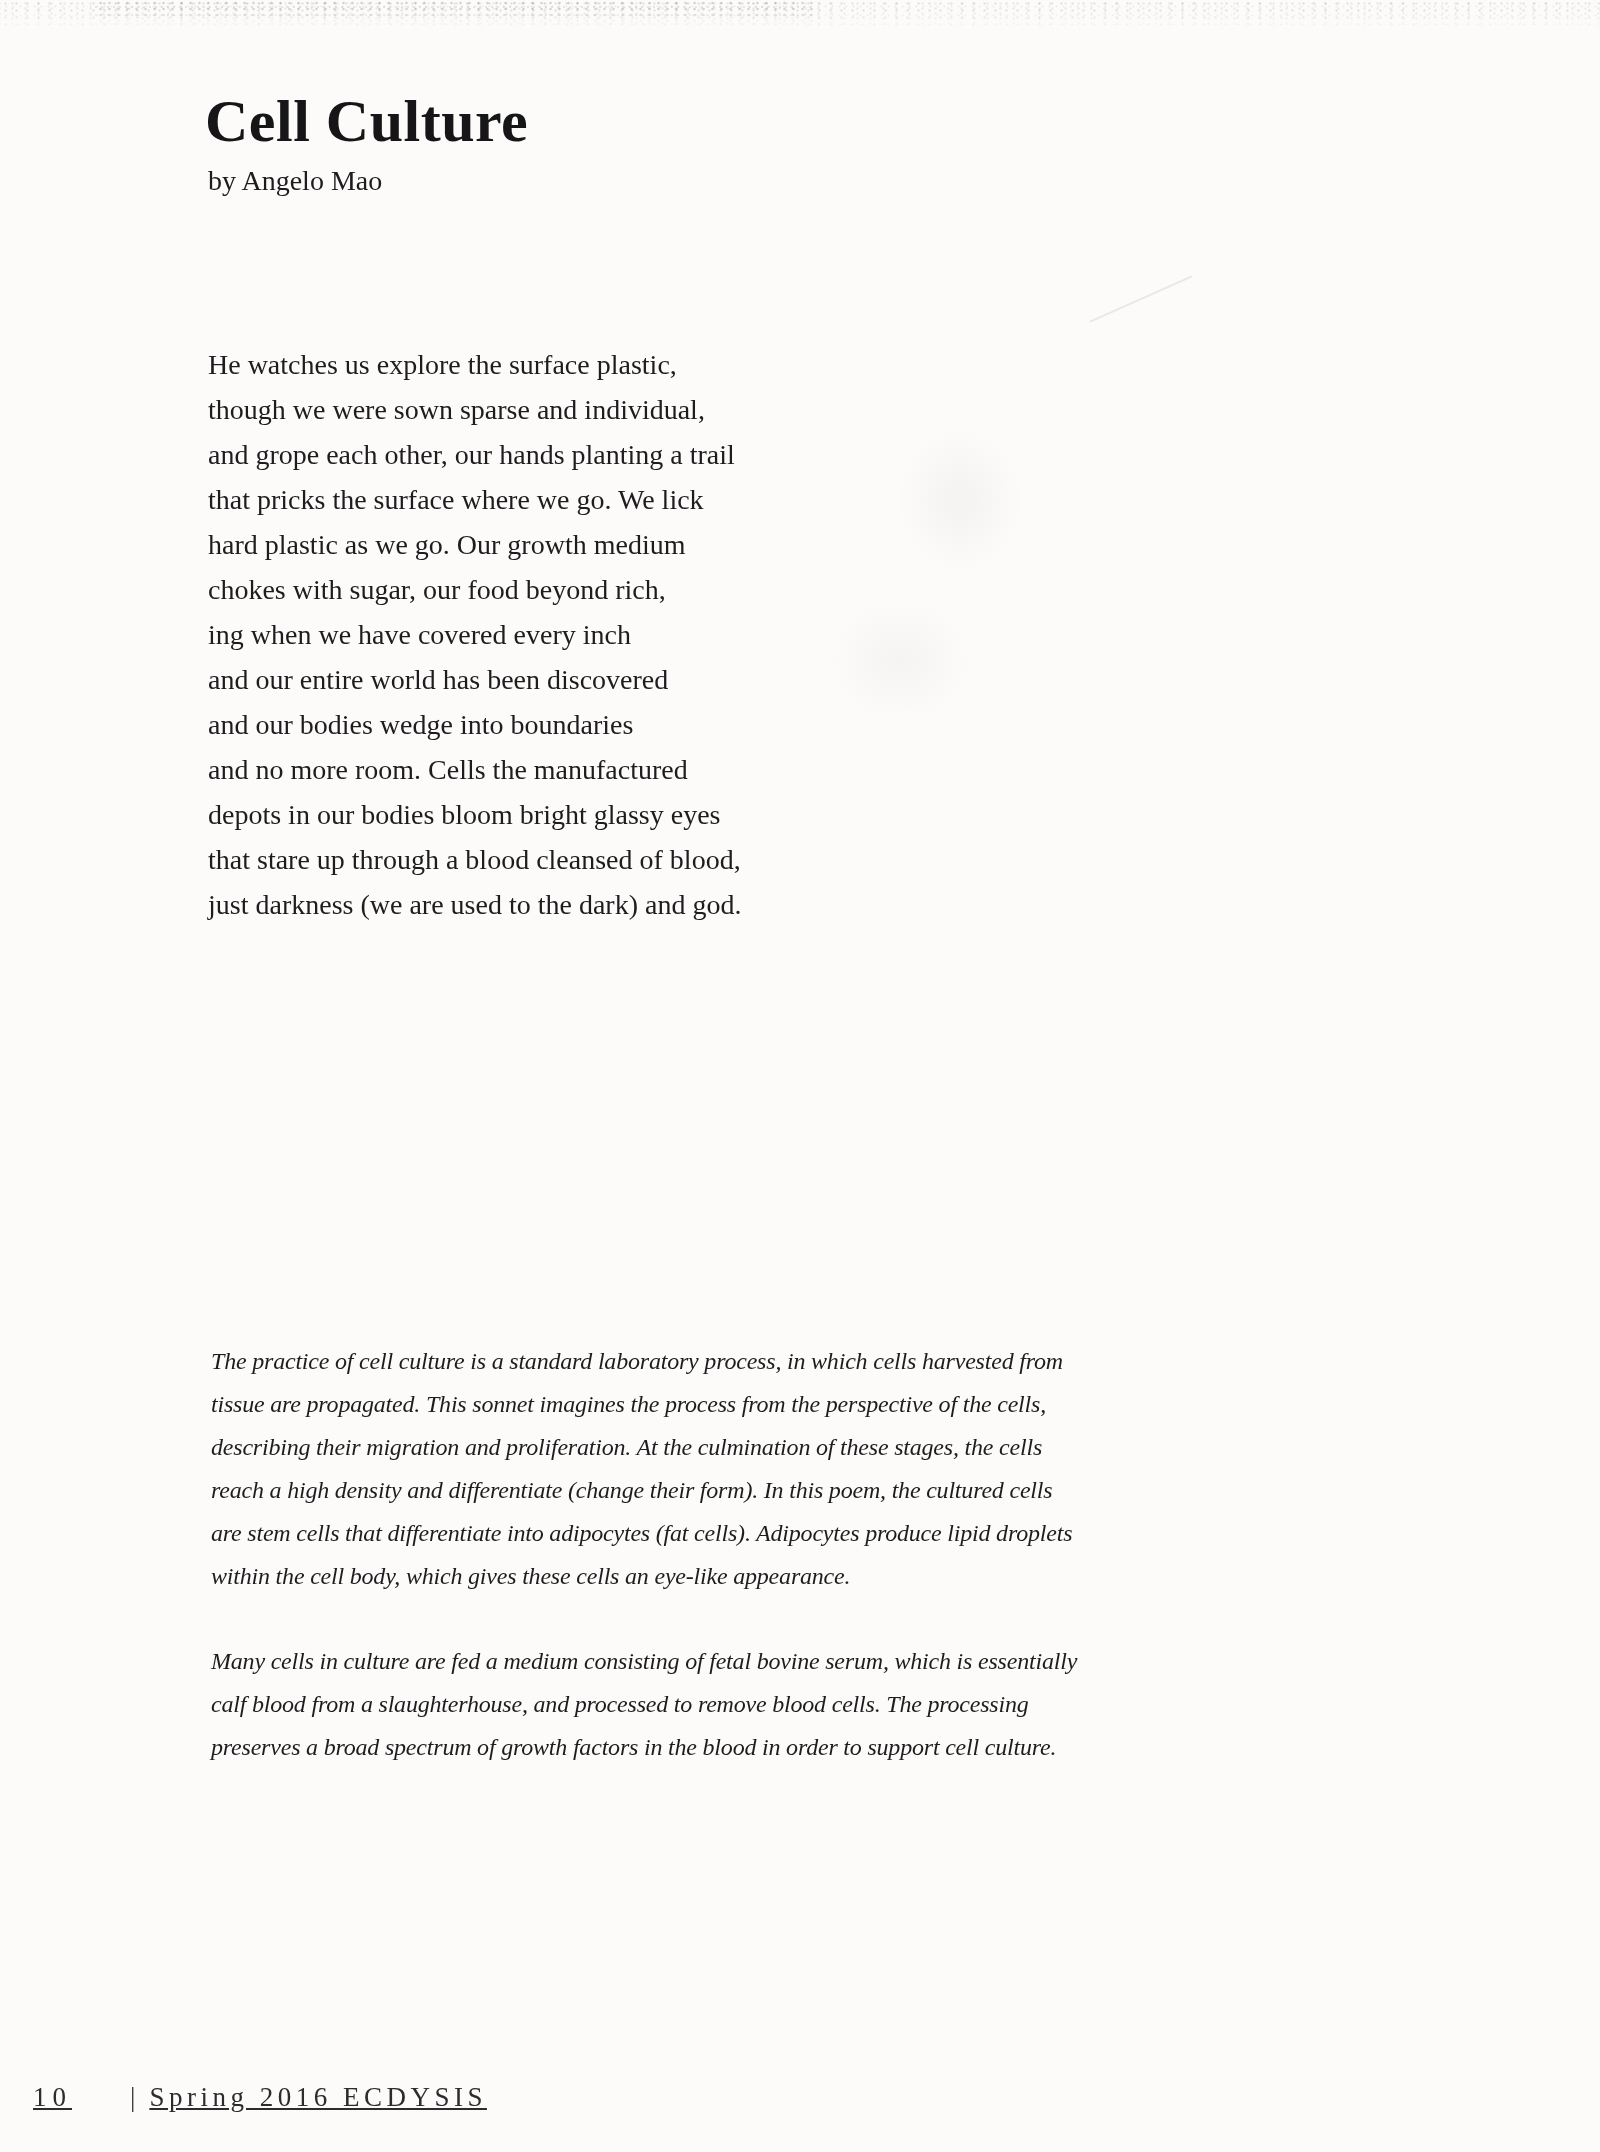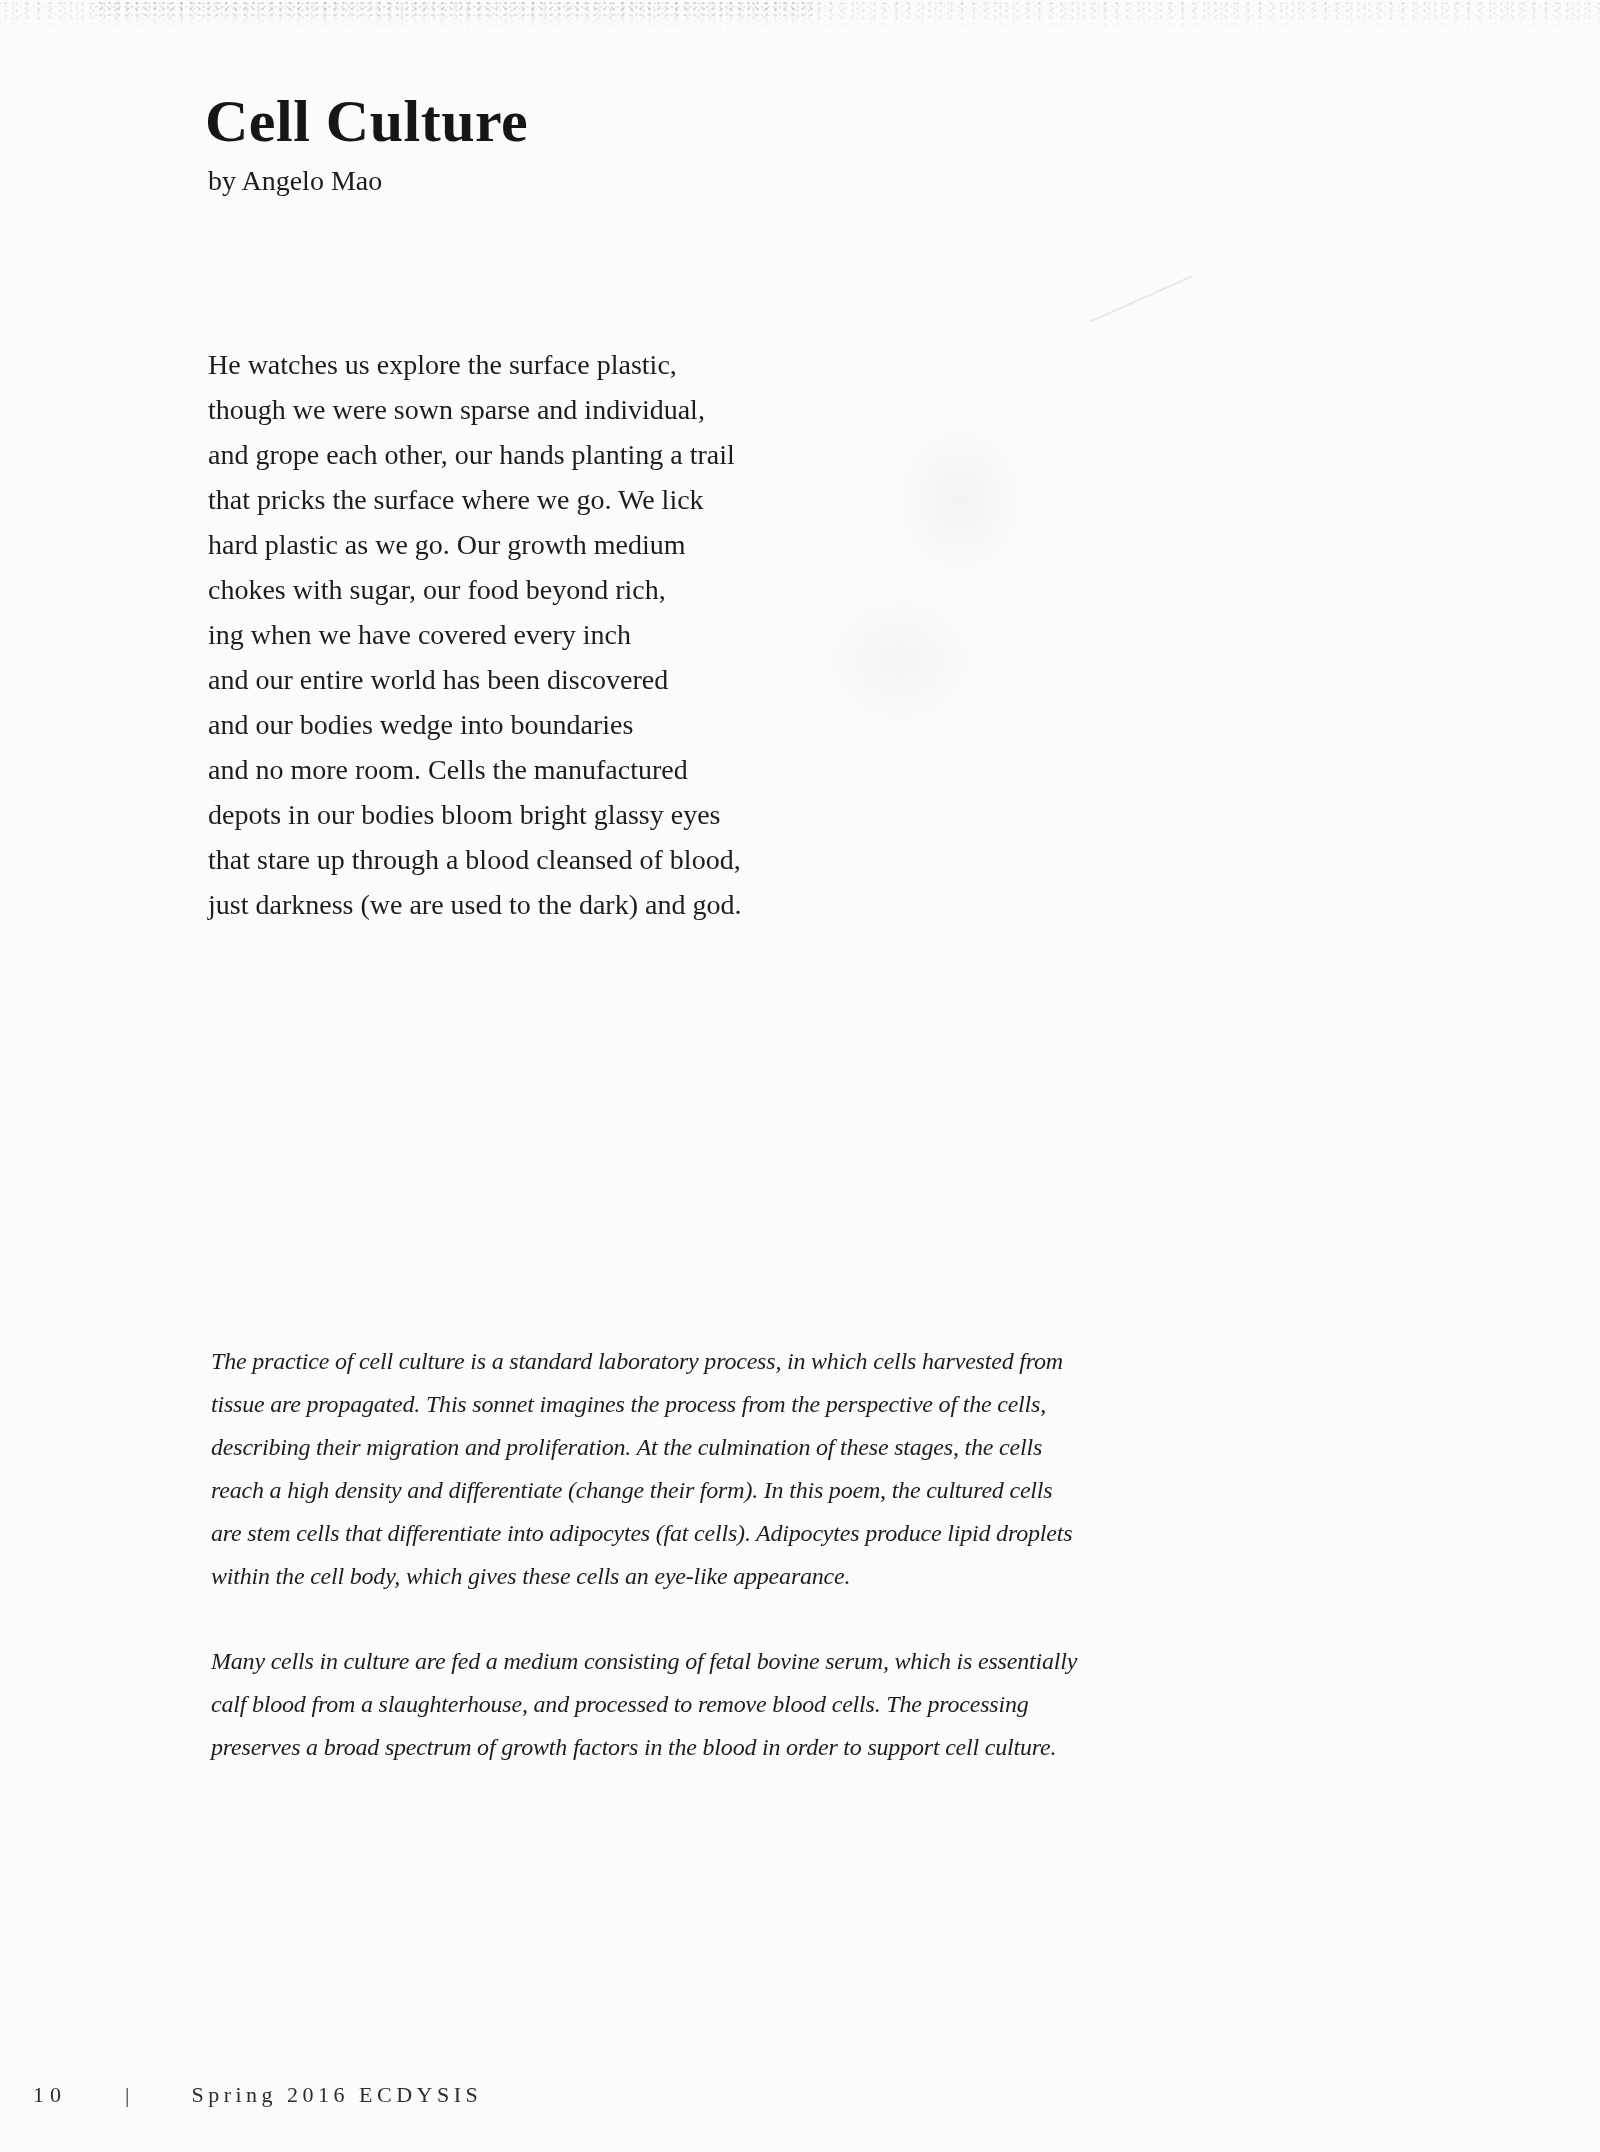--- a/index.html
+++ b/index.html
@@ -120,34 +120,34 @@
     line-height: 43px;
     height: 43px;
     white-space: nowrap;
   }
   .footer {
     position: absolute;
     left: 33px;
     top: 2082px;
     display: flex;
     align-items: baseline;
-    font-size: 22px;
+    font-size: 27px;
     color: #2c2c2e;
+    text-decoration: underline;
   }
   .footer .page-number {
     letter-spacing: 6px;
   }
   .footer .separator {
     margin-left: 58px;
     margin-right: 14px;
     color: #3a3a3c;
   }
   .footer .issue {
     letter-spacing: 4.5px;
-    margin-left: 48px;
   }
 </style>
 </head>
 <body>
 
 <div class="page">
 
   <div class="scan-noise"></div>
   <div class="scan-noise-dense"></div>
   <div class="scan-diagonal"></div>

